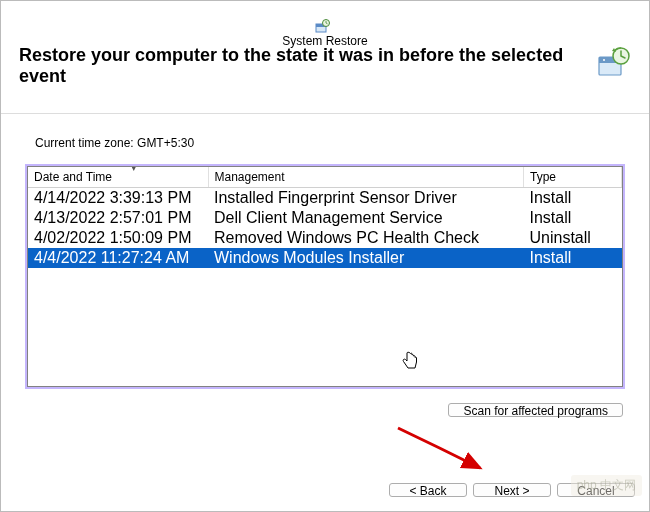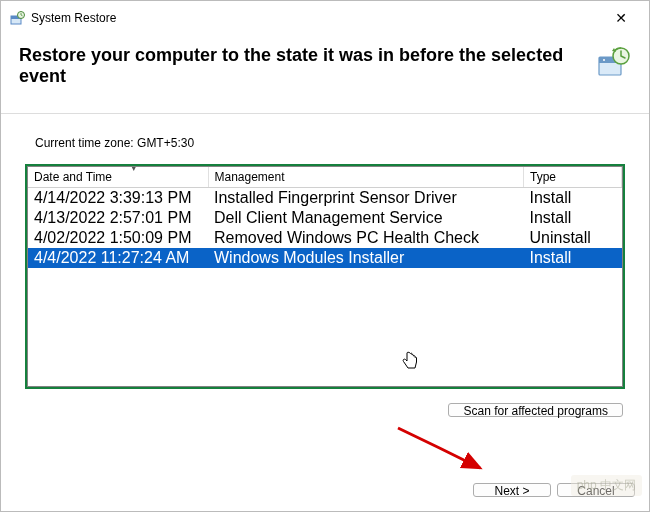--- a/index.html
+++ b/index.html
@@ -17,20 +17,21 @@
       background: #fff;
       display: flex;
       flex-direction: column;
     }
     .titlebar {
       height: 30px;
       display: flex;
       align-items: center;
       padding: 17px 8px;
       border-bottom: none;
+      flex-direction: column;
     }
     .titlebar-icon {
       width: 16px; height: 16px;
       margin-right: 6px;
       display: inline-flex;
       align-items: center; justify-content: center;
     }
     .titlebar-title { font-size: 12px; color: #000; }
     .titlebar-close {
       margin-left: auto;
@@ -46,21 +47,21 @@
     }
     .header-text { font-weight: bold; font-size: 18px; color: #000; flex: 1; }
     .header-icon { width: 36px; height: 36px; margin-left: 10px; }
     .content {
       padding: 22px 18px 10px 18px;
       flex: 1;
       display: flex; flex-direction: column;
     }
     .timezone { margin: 0 0 14px 16px; font-size: 12px; }
     .table-wrap {
-      border: 2px solid #15803d;
+      border: 2px solid #c4b5fd;
       margin: 0 6px;
       height: 225px;
       overflow: hidden;
       background: #fff;
       position: relative;
     }
     .table-inner {
       border: 1px solid #828282;
       height: 100%;
       background: #fff;
@@ -211,20 +212,21 @@
         <div class="empty-rows"></div>
       </div>
     </div>
 
     <div class="scan-row">
       <button class="btn long">Scan for affected programs</button>
     </div>
   </div>
 
   <div class="footer">
+    <button class="btn">&lt; Back</button>
     <button class="btn">Next &gt;</button>
     <button class="btn">Cancel</button>
   </div>
 
 </div>
 
 <div class="cursor">
   <svg width="20" height="22" viewBox="0 0 20 22">
     <path d="M7 3 L7 11 L5.5 9.5 C5 9 4 9 3.5 9.5 C3 10 3 11 3.5 11.5 L8 18 L15 18 L16.5 12 L16.5 8 C16.5 7 15.5 7 15 7.5 L15 6.5 C15 5.5 14 5.5 13.5 6 L13.5 5.5 C13.5 4.5 12.5 4.5 12 5 L12 4 C12 3 11 3 10.5 3.5 L10 3 C9 2 7 2 7 3 Z" fill="#fff" stroke="#000" stroke-width="1"></path>
   </svg>

